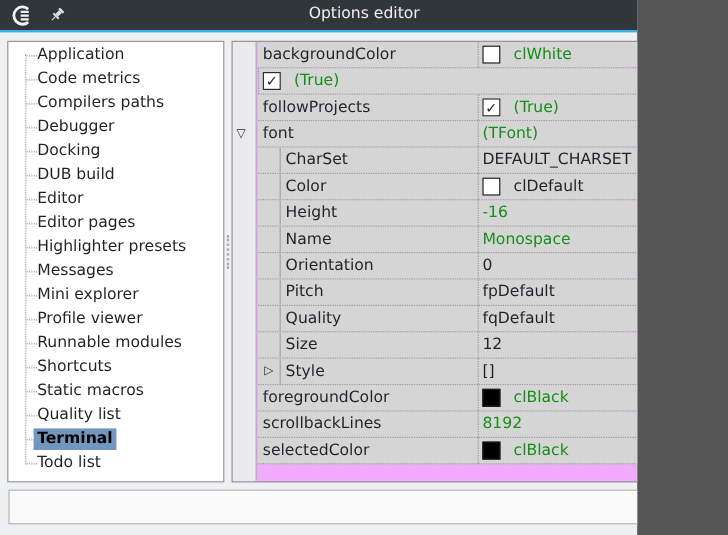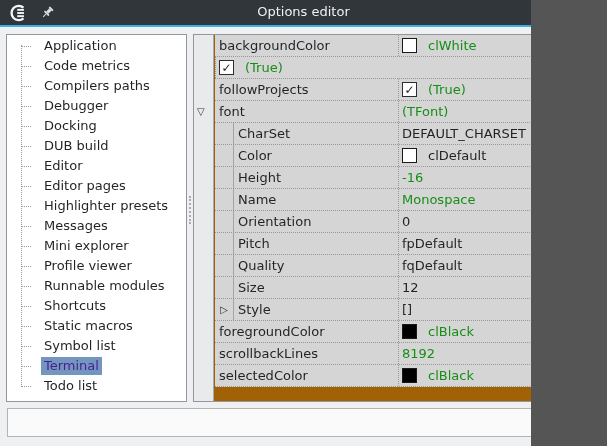--- a/index.html
+++ b/index.html
@@ -19,31 +19,31 @@
   .tb-right { position:absolute; right:9px; top:0; height:25px; display:flex; align-items:center; gap:6px; }
   .tb-btn { display:flex; align-items:center; justify-content:center; cursor:default; }
   .close-circle { width:21px; height:21px; border-radius:50%; background:#c6c8ca; display:flex; align-items:center; justify-content:center; }
   
   .tree-panel {
     position:absolute; left:6px; top:34px; width:181px; height:368px;
     background:#fff; border:1px solid #949699; overflow:hidden;
   }
   .tree-vline { position:absolute; left:14px; top:10px; height:342px; width:0; border-left:1px dotted #9a9a9a; }
   .tree-items { position:absolute; left:0; top:1px; width:100%; }
-  .tree-item { position:relative; height:20px; display:flex; align-items:center; padding-left:34px; }
+  .tree-item { position:relative; height:20px; display:flex; align-items:center; padding-left:21px; }
   .tree-item::before { content:""; position:absolute; left:15px; top:50%; width:9px; border-top:1px dotted #9a9a9a; }
   .tree-label { padding:0 3px; line-height:18px; white-space:nowrap; }
-  .tree-item.selected .tree-label { background:var(--selection-blue,#7296be); color:#4c1d95; }
+  .tree-item.selected .tree-label { background:var(--selection-blue,#7296be); color:#000000;font-weight:bold; }
   
   .splitter { position:absolute; left:188px; top:34px; width:5px; height:368px; }
   .splitter-grip { position:absolute; left:1px; top:162px; height:28px; width:3px; border-left:2px dotted #a9abad; }
   
   .grid {
     position:absolute; left:193px; top:34px; width:408px; height:368px;
-    background:#a16207; border:1px solid #949699;text-align:right;
+    background:#f0abfc; border:1px solid #949699;text-align:right;
   }
   .gutter { position:absolute; left:0; top:0; bottom:0; width:20px; background:#e9eaeb; border-right:1px solid #a7a9ab; }
   .rows { position:absolute; left:21px; top:0; right:20px; }
   .p-row { position:relative; height:22px; display:flex; background:var(--row-bg,#d5d5d5); border-bottom:1px dotted #98989a; }
   .p-name { width:183px; height:100%; display:flex; align-items:center; overflow:hidden; }
   .p-name .nm { padding-left:4px; white-space:nowrap; }
   .indent { width:19px; height:100%; flex:none; border-right:1px solid #a2a4a6; display:flex; align-items:center; justify-content:center; }
   .p-value { flex:1; height:100%; border-left:1px dotted #98989a; display:flex; align-items:center; padding-left:3px; gap:11px; overflow:hidden; }
   .exp { font-size:10px; color:#2b2e31; line-height:1; }
   .exp-gutter { position:absolute; left:-18px; top:50%; transform:translateY(-50%); }
@@ -158,21 +158,21 @@
         <div class="tree-item">
           <span class="tree-label">Runnable modules</span>
         </div>
         <div class="tree-item">
           <span class="tree-label">Shortcuts</span>
         </div>
         <div class="tree-item">
           <span class="tree-label">Static macros</span>
         </div>
         <div class="tree-item">
-          <span class="tree-label">Symbol list</span>
+          <span class="tree-label">Quality list</span>
         </div>
         <div class="tree-item selected">
           <span class="tree-label">Terminal</span>
         </div>
         <div class="tree-item">
           <span class="tree-label">Todo list</span>
         </div>
       </div>
   </div>
 

